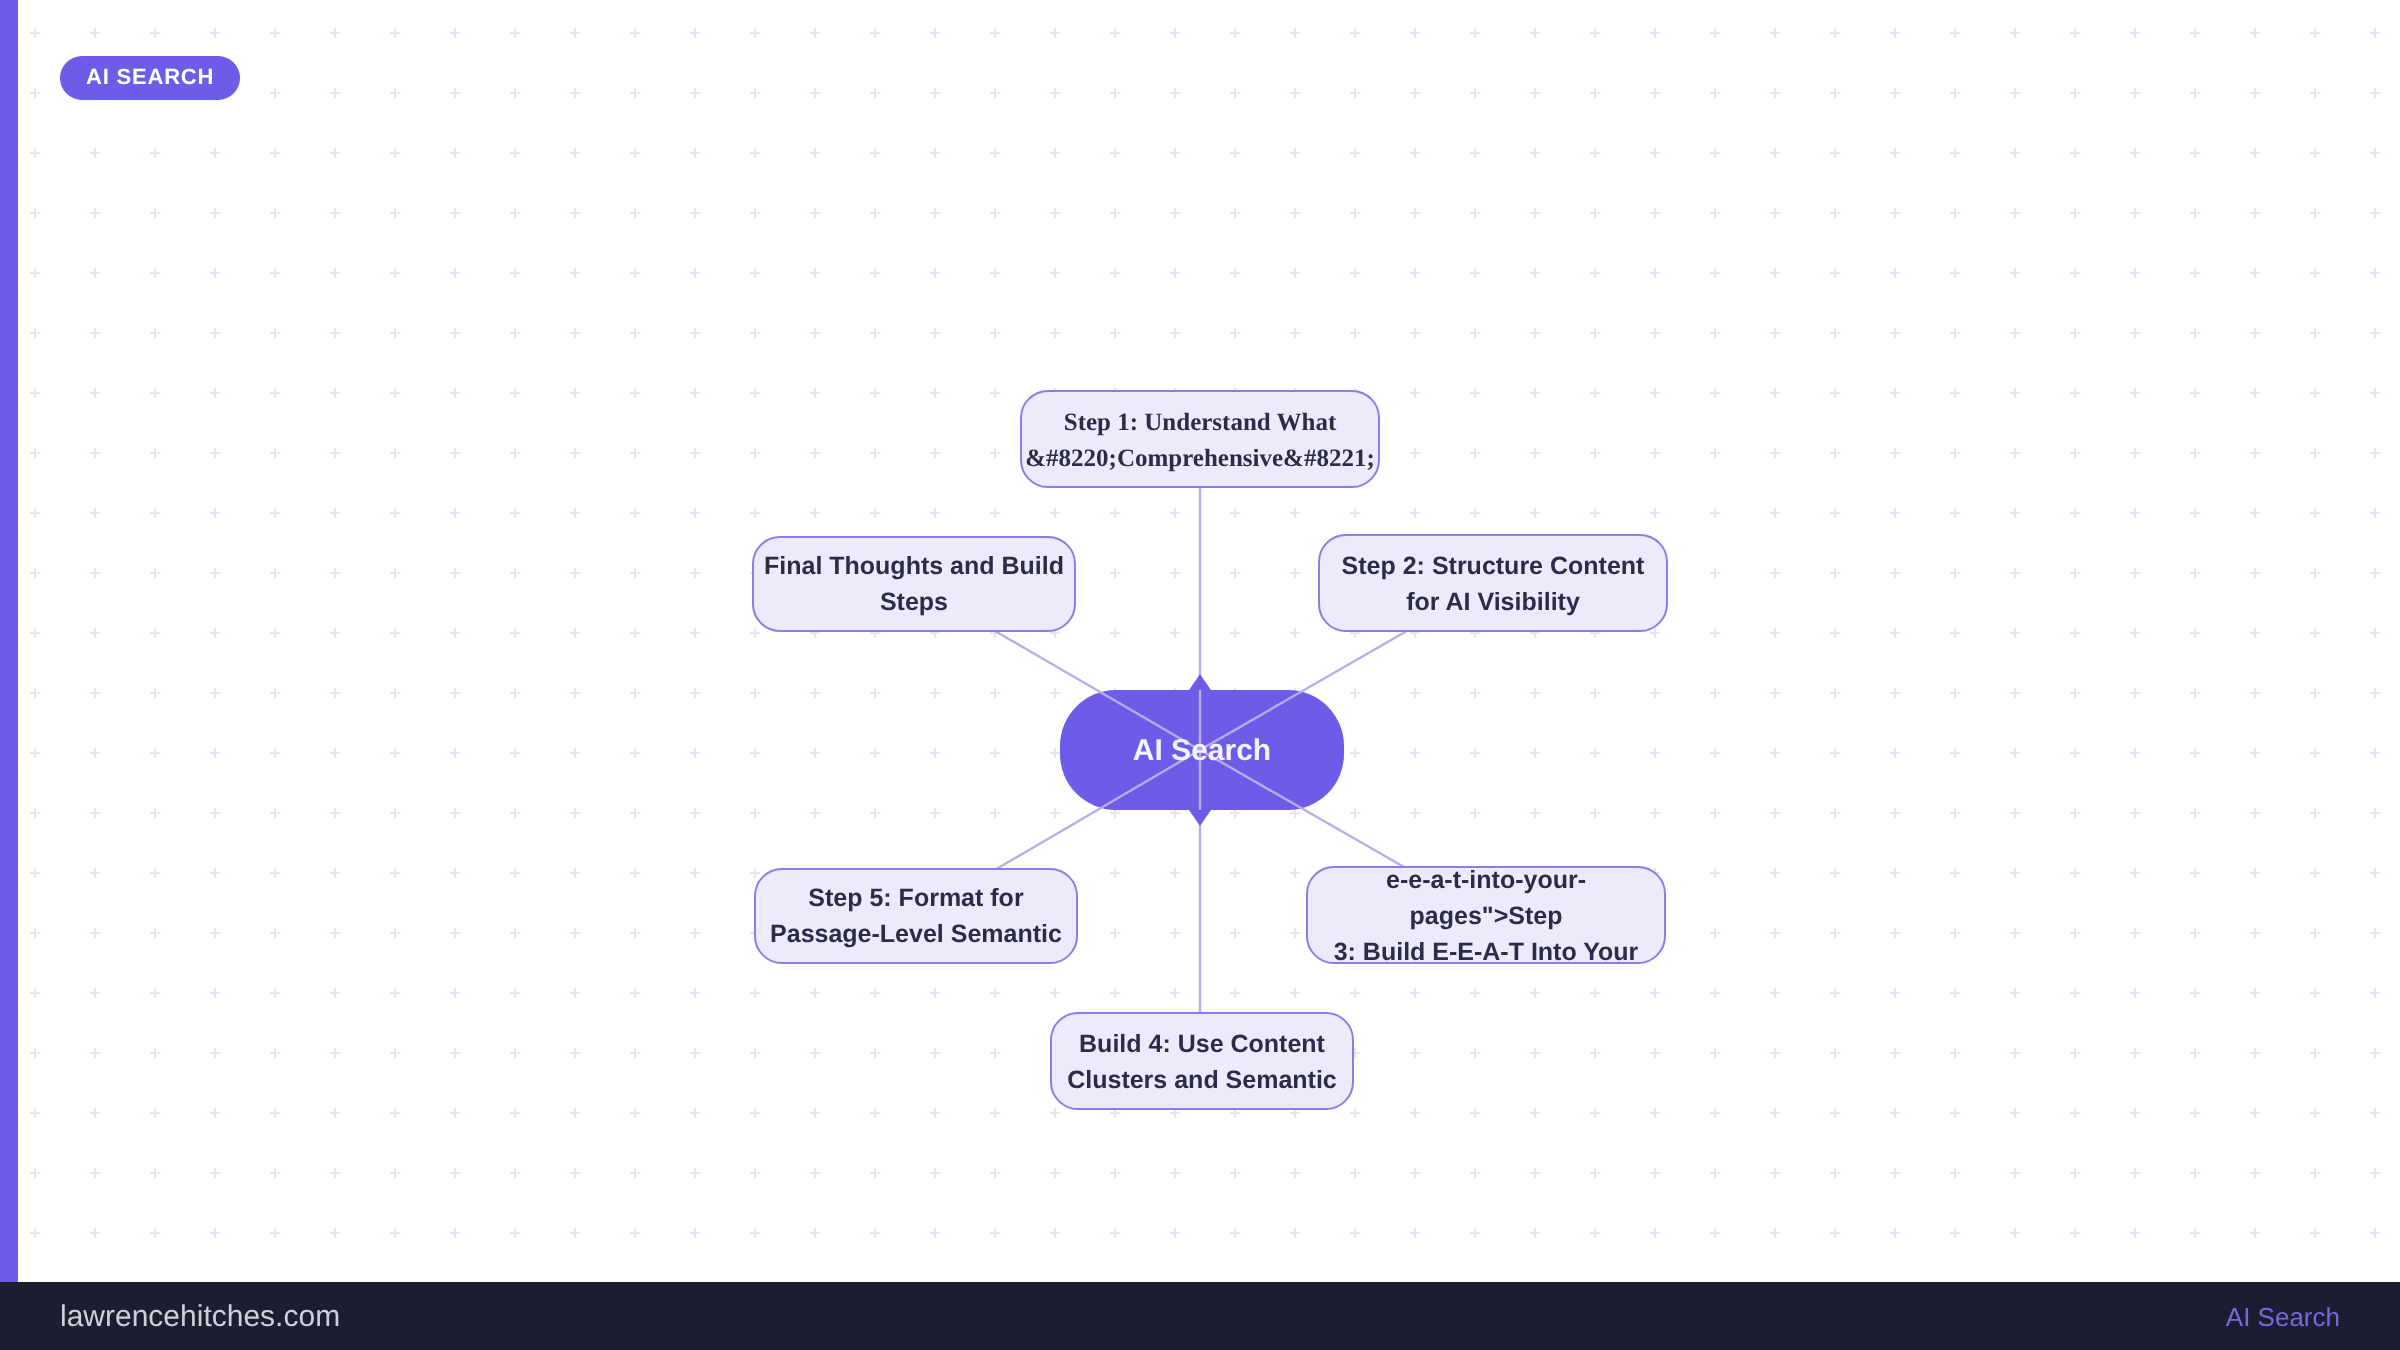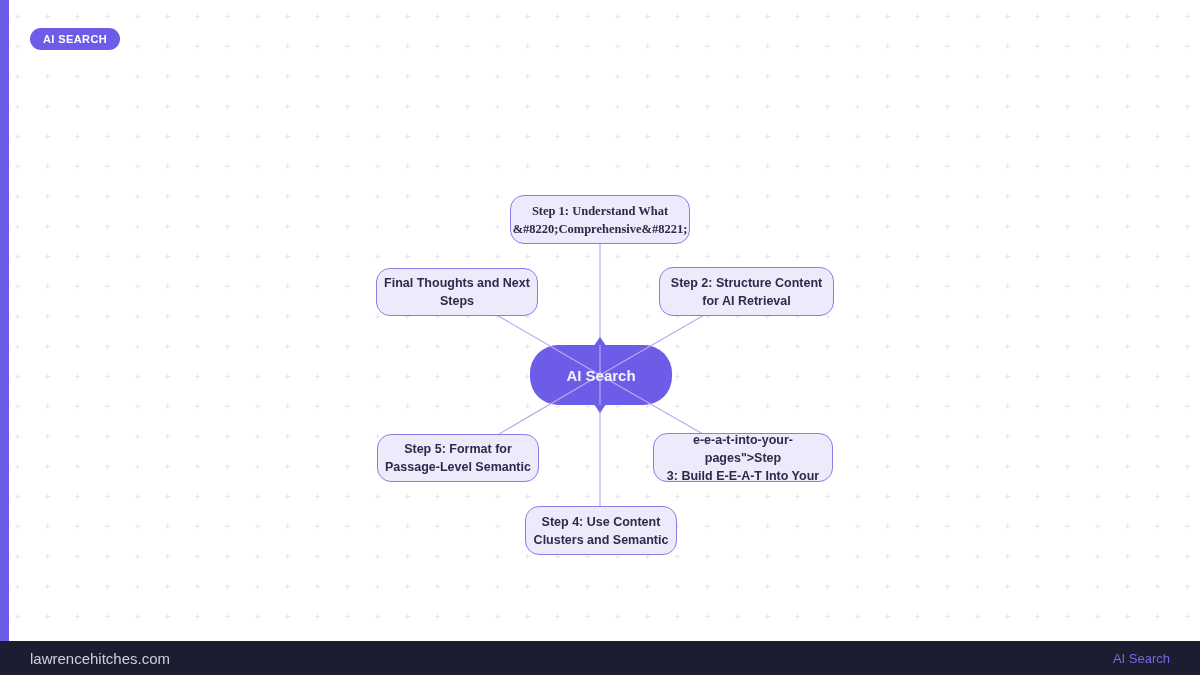--- a/index.html
+++ b/index.html
@@ -936,28 +936,28 @@
       <polygon points="594.5,345 605.5,345 600,337"></polygon>
       <polygon points="594.5,405 605.5,405 600,413"></polygon>
     </g>
   </svg>
 
   <div class="center-label">AI Search</div>
 
   <div class="node n-top">Step 1: Understand What
 &amp;#8220;Comprehensive&amp;#8221;</div>
   <div class="node n-right">Step 2: Structure Content
-for AI Retrieval</div>
+for AI Visibility</div>
   <div class="node n-br">e-e-a-t-into-your-pages"&gt;Step
 3: Build E-E-A-T Into Your</div>
-  <div class="node n-bottom">Step 4: Use Content
+  <div class="node n-bottom">Build 4: Use Content
 Clusters and Semantic</div>
   <div class="node n-bl">Step 5: Format for
 Passage-Level Semantic</div>
-  <div class="node n-left">Final Thoughts and Next
+  <div class="node n-left">Final Thoughts and Build
 Steps</div>
 
   <div class="footer">
     <span class="site">lawrencehitches.com</span>
     <span class="link">AI Search</span>
   </div>
 
 </div>
 
 </body></html>

